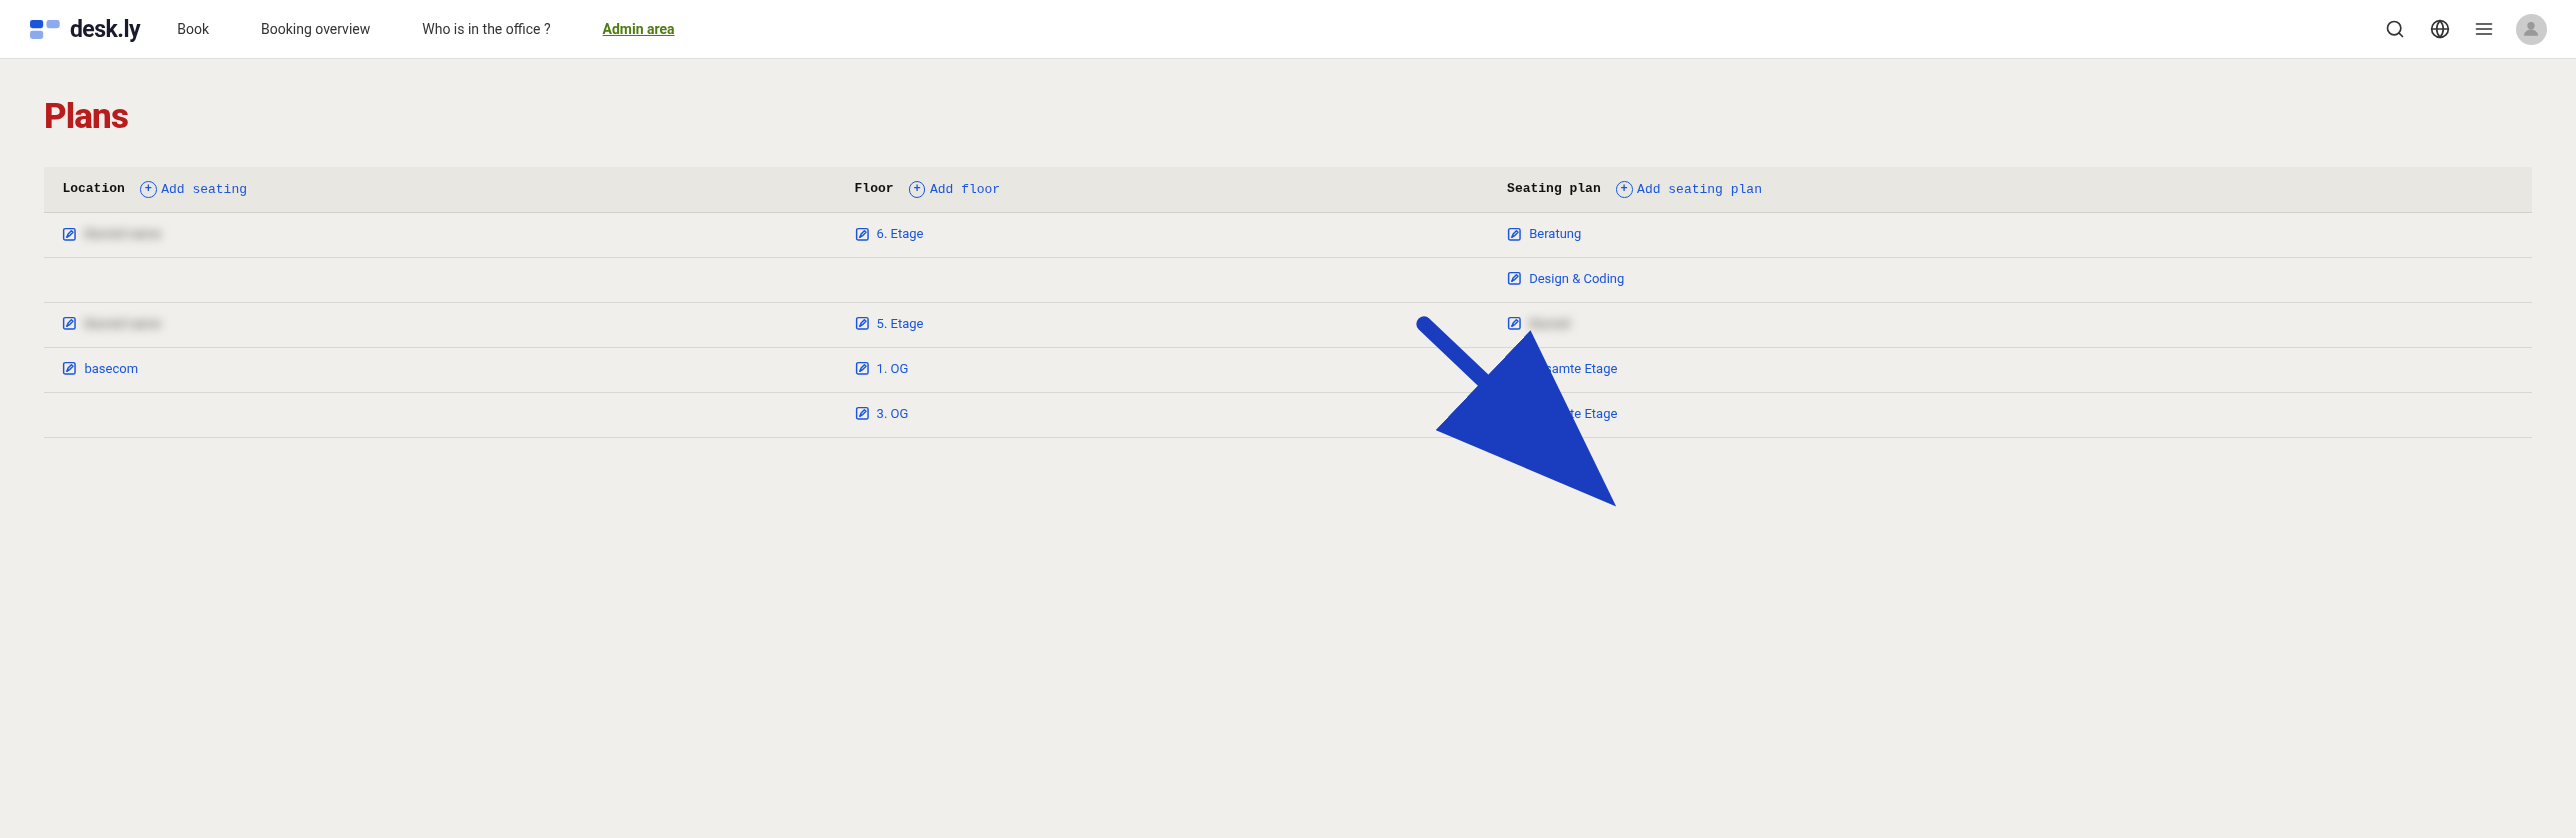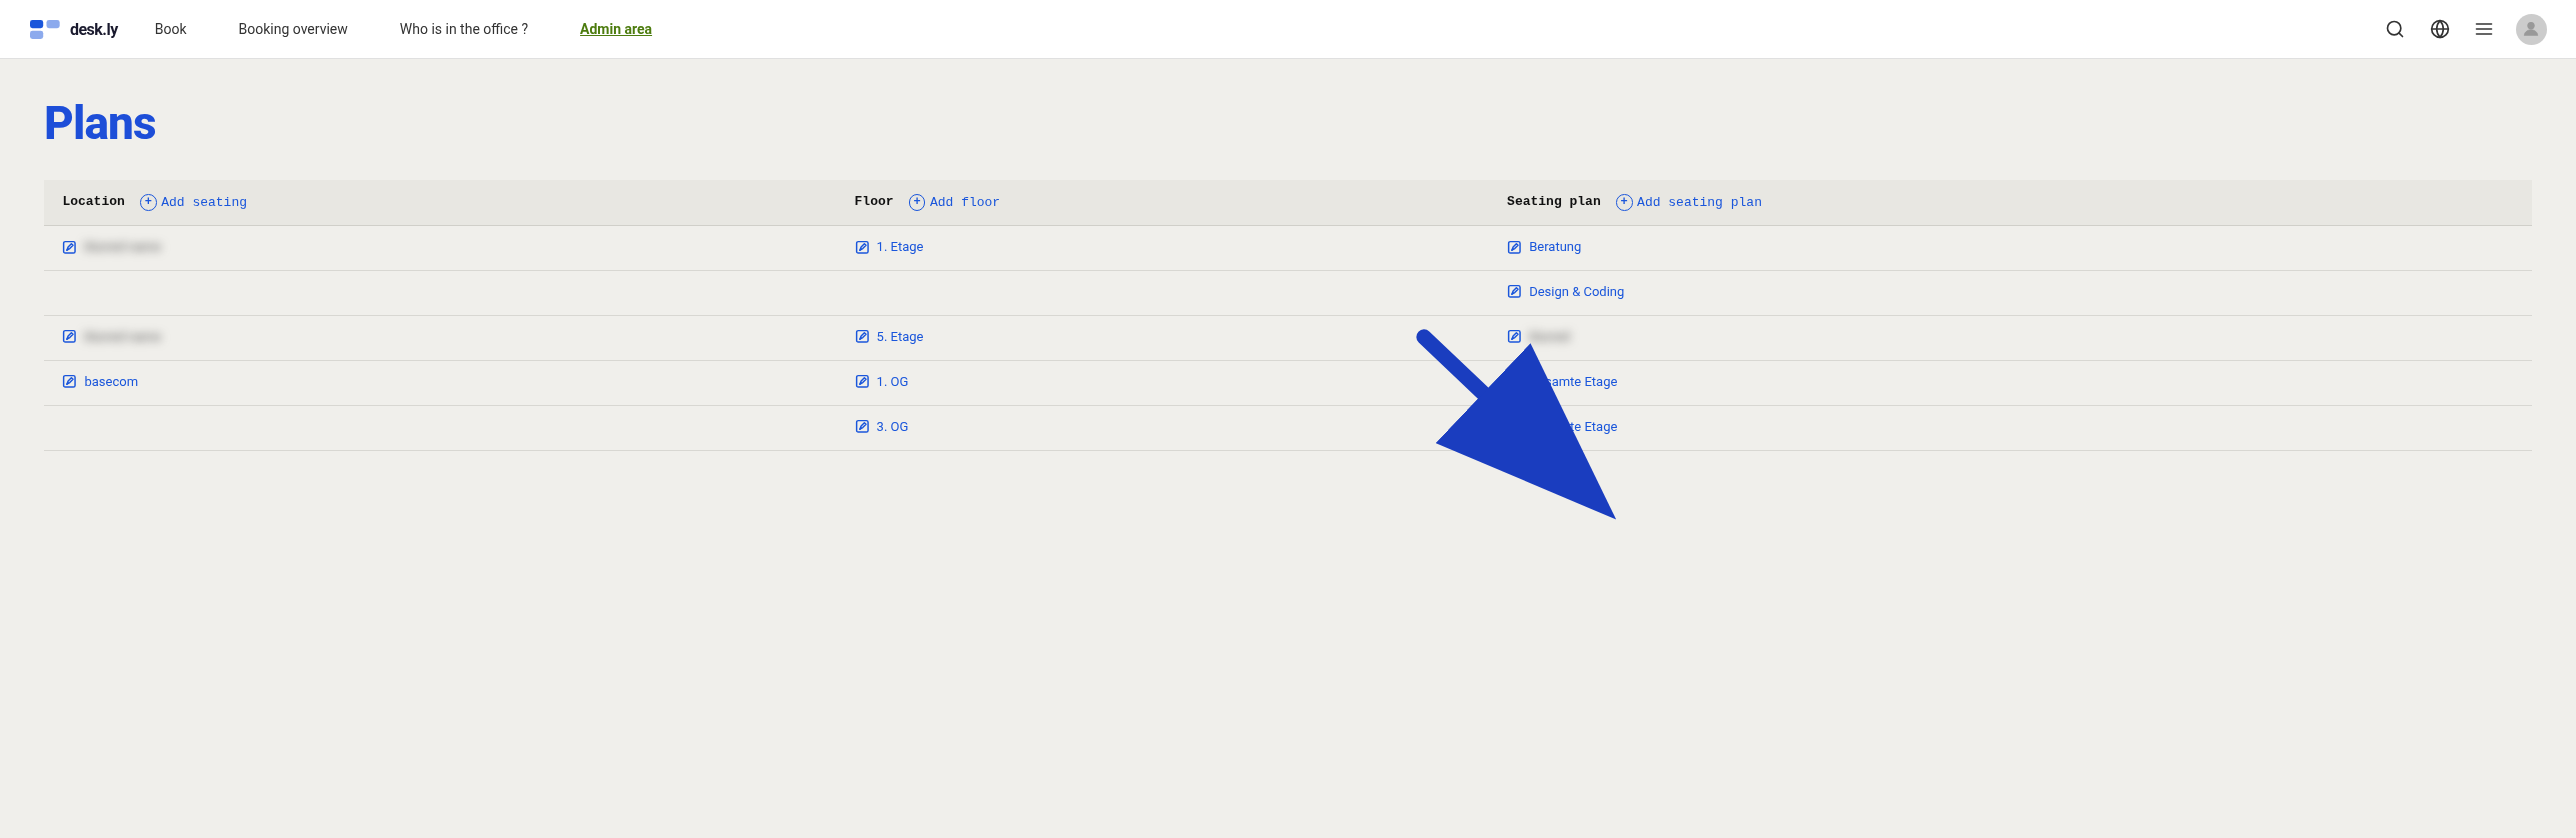--- a/index.html
+++ b/index.html
@@ -25,21 +25,21 @@
       display: flex;
       align-items: center;
       margin-right: 37px;
       gap: 7.4px;
     }
     .logo-icon {
       width: 33px;
       height: 26px;
     }
     .logo-text {
-      font-size: 16px;
+      font-size: 23px;
       font-weight: 700;
       color: #1a1a2e;
       letter-spacing: -0.5px;
     }
     .nav {
       display: flex;
       gap: 52px;
       flex: 1;
     }
     .nav-item {
@@ -80,23 +80,23 @@
       align-items: center;
       justify-content: center;
       cursor: pointer;
     }
 
     
     .main {
       padding: 37px 44px;
     }
     .page-title {
-      font-size: 46px;
+      font-size: 35px;
       font-weight: 800;
-      color: #1d4ed8;
+      color: #b91c1c;
       margin-bottom: 29.5px;
       letter-spacing: -0.9px;
     }
 
     
     .plans-table {
       width: 100%;
       border-collapse: collapse;
       background: transparent;
     }
@@ -277,21 +277,21 @@
     <line x1="6" y1="12.5" x2="7" y2="11.5"></line>
   </svg>
                 <span class="blurred-text">blurred name</span>
               </span></td>
             <td><span class="edit-icon">
                 <svg viewBox="0 0 18 18" width="14.7" height="14.7" fill="none" stroke="#1a56db" stroke-width="1.8" stroke-linecap="round" stroke-linejoin="round">
     <rect x="2" y="2" width="14" height="14" rx="2"></rect>
     <path d="M6 12.5 L7.5 8.5 L11.5 4.5 L13.5 6.5 L9.5 10.5 Z"></path>
     <line x1="6" y1="12.5" x2="7" y2="11.5"></line>
   </svg>
-                <span>1. Etage</span>
+                <span>6. Etage</span>
               </span></td>
             <td><span class="edit-icon">
                 <svg viewBox="0 0 18 18" width="14.7" height="14.7" fill="none" stroke="#1a56db" stroke-width="1.8" stroke-linecap="round" stroke-linejoin="round">
     <rect x="2" y="2" width="14" height="14" rx="2"></rect>
     <path d="M6 12.5 L7.5 8.5 L11.5 4.5 L13.5 6.5 L9.5 10.5 Z"></path>
     <line x1="6" y1="12.5" x2="7" y2="11.5"></line>
   </svg>
                 <span>Beratung</span>
               </span></td>
           </tr>

